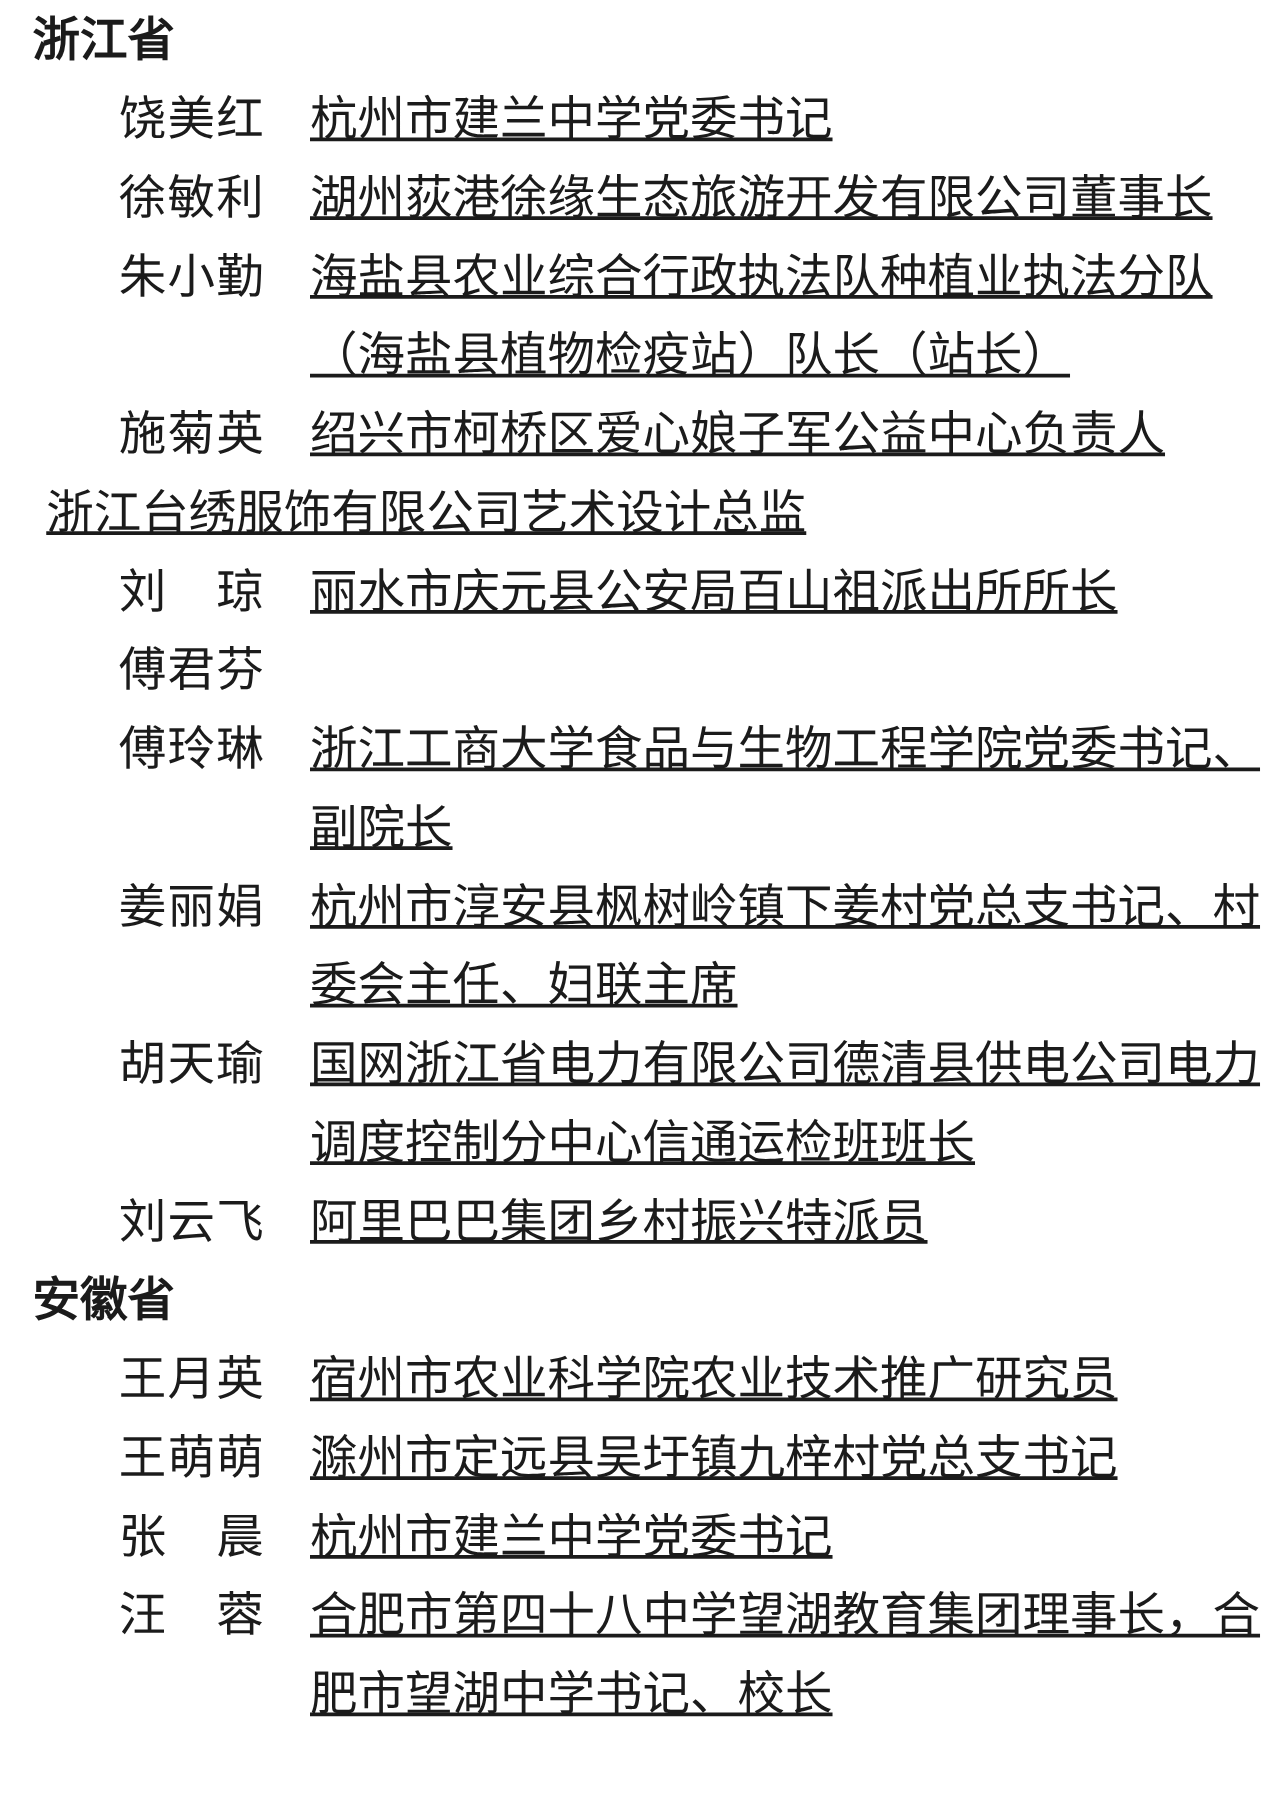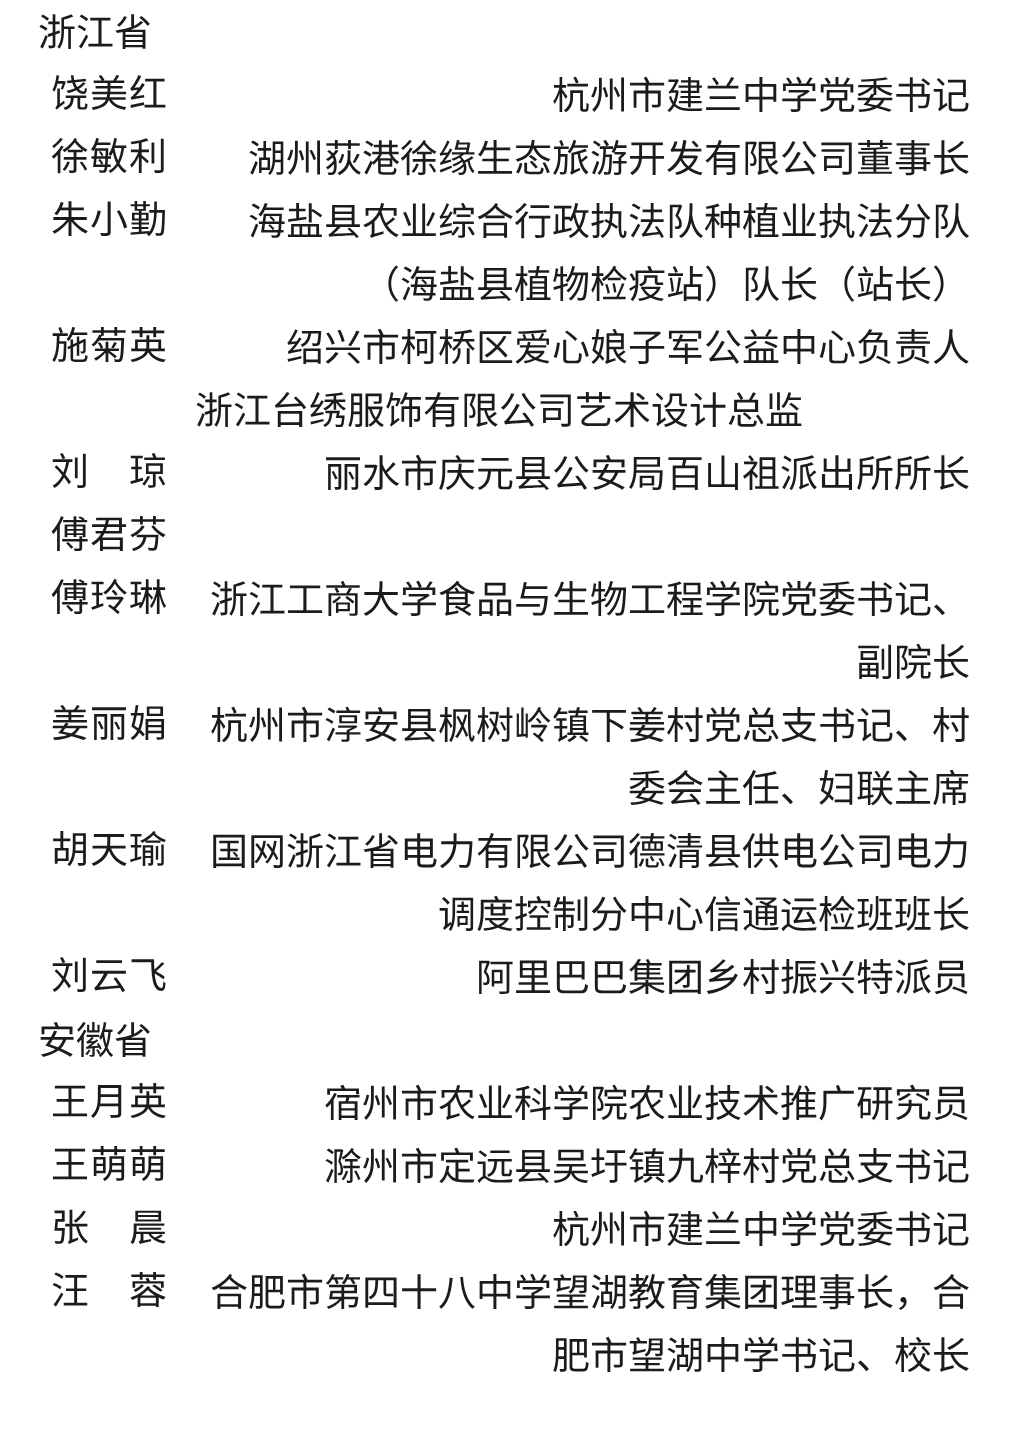--- a/index.html
+++ b/index.html
@@ -14,41 +14,41 @@
   }
   .doc {
     box-sizing: border-box;
     padding-top: 2px;
     color: #1b1b1b;
     font-size: 38px;
     line-height: 63px;
     font-family: "Liberation Serif", "DejaVu Serif", serif;
   }
   .province-heading {
-    margin-left: 38px;
+    margin-left: 26px;
     font-family: "Liberation Sans", "DejaVu Sans", sans-serif;
-    font-weight: 400;
+    font-weight: 700;
   }
   .entry {
     display: flex;
     align-items: flex-start;
   }
   .entry-name {
     flex: 0 0 116px;
-    margin-left: 51px;
+    margin-left: 95px;
     text-align: justify;
     text-align-last: justify;
     white-space: nowrap;
-    font-family: Liberation Mono, monospace;
   }
   .entry-title {
     margin-left: 37px;
     width: 766px;
-    text-align: right;
+    text-align: left;
     line-break: strict;
+    text-decoration: underline;
   }
 </style>
 </head>
 <body style="background: rgb(255, 255, 255);">
 
 <main class="doc" id="doc-root" style="color: rgb(27, 27, 27);">
     <div class="province-heading">浙江省</div>
     <div class="entry">
       <span class="entry-name">饶美红</span>
       <span class="entry-title">杭州市建兰中学党委书记</span>

